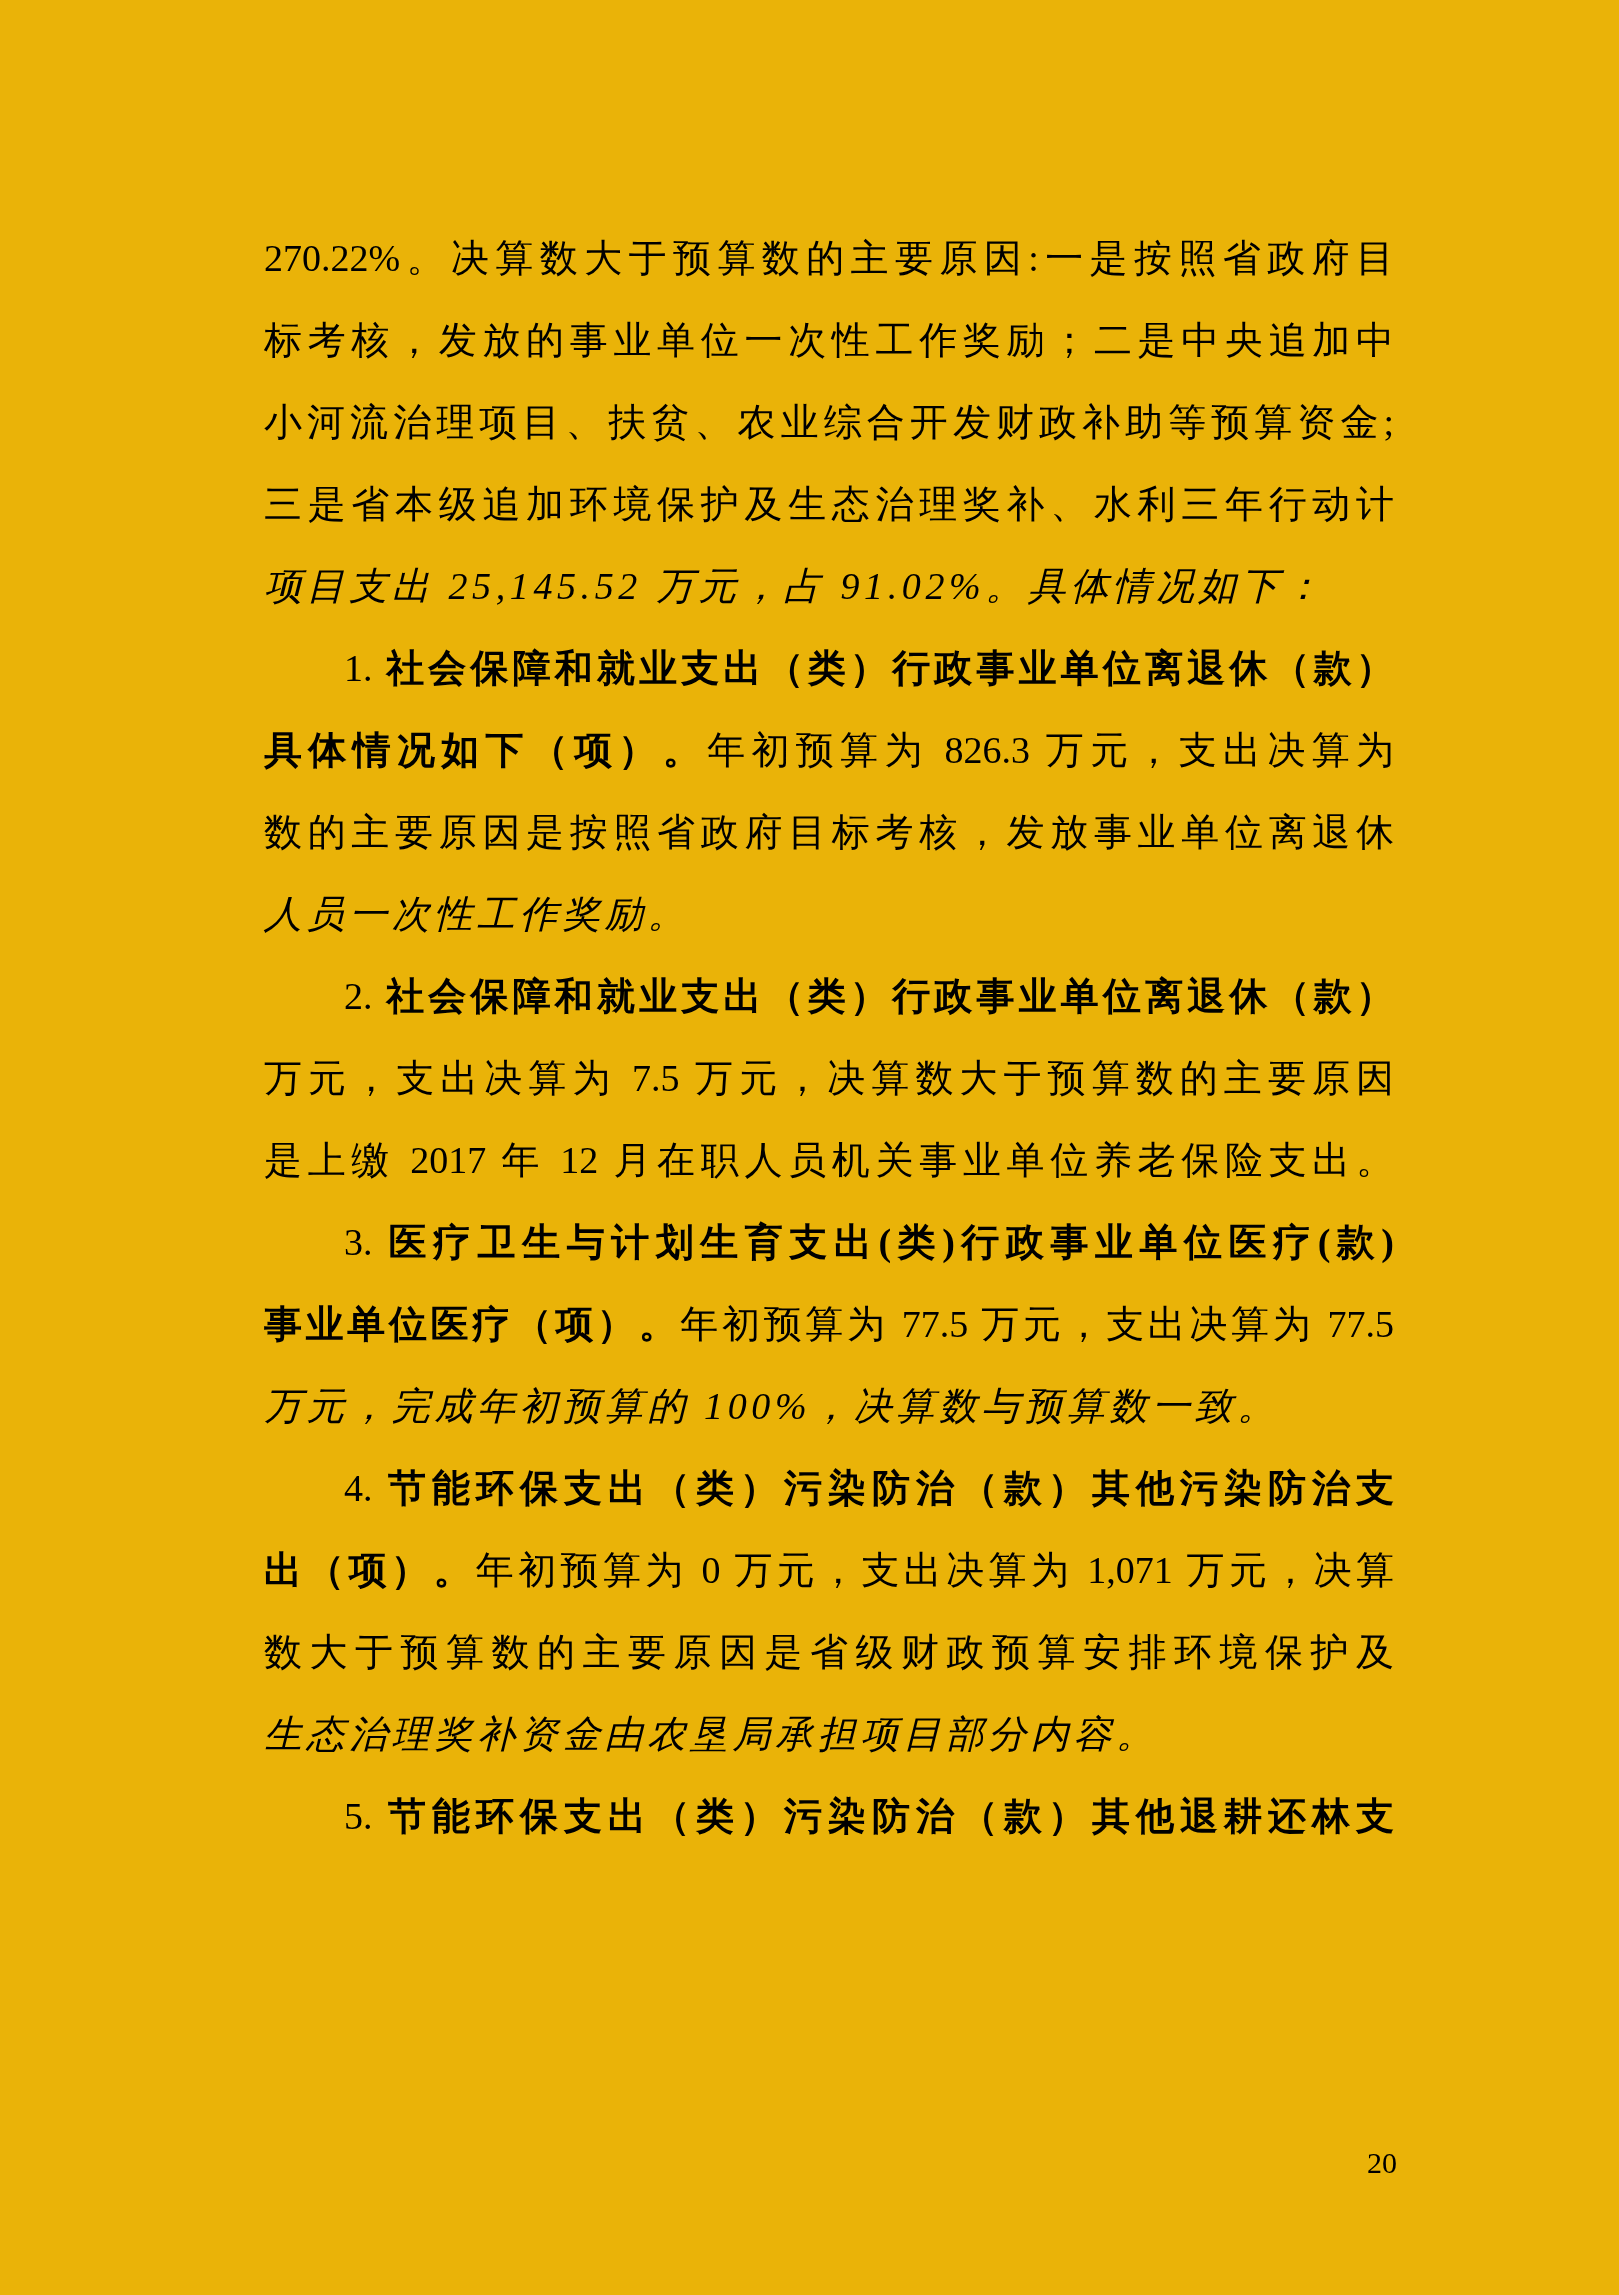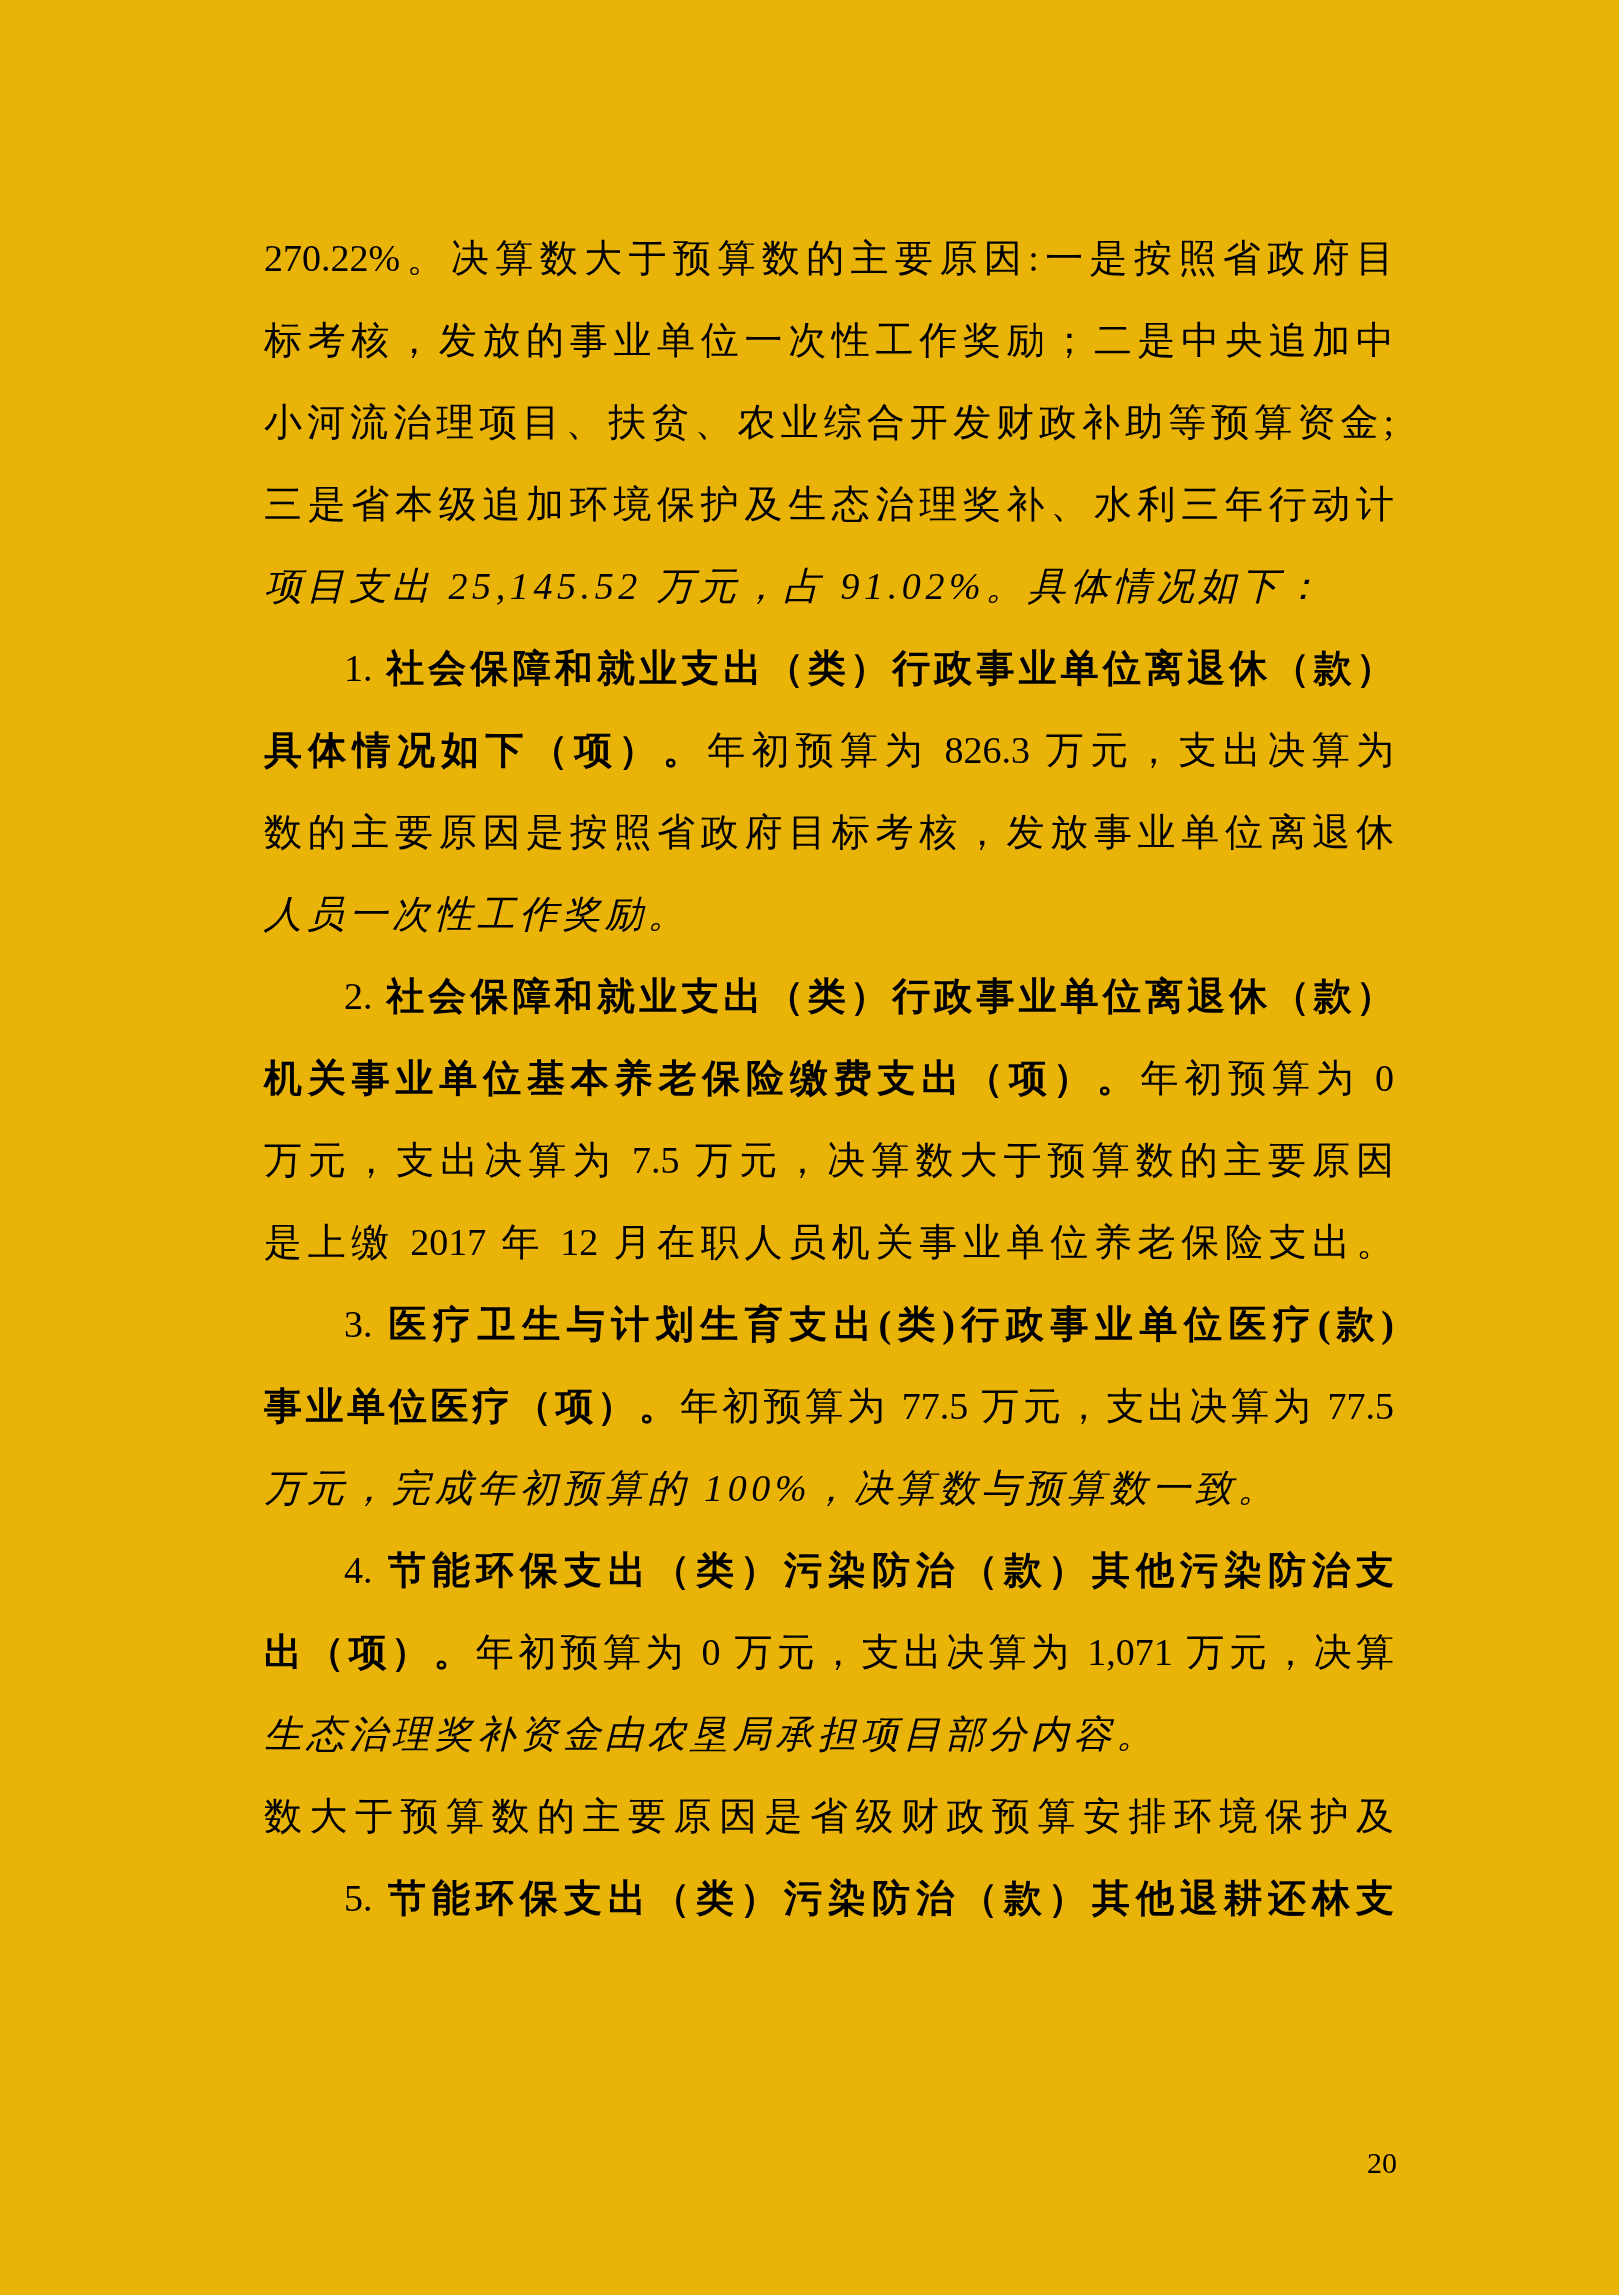--- a/index.html
+++ b/index.html
@@ -66,32 +66,31 @@
     <div class="line"><span class="seg">小河流治理项目、扶贫、农业综合开发财政补助等预算资金;</span></div>
     <div class="line"><span class="seg">三是省本级追加环境保护及生态治理奖补、水利三年行动计</span></div>
     <div class="line last"><span class="seg">项目支出 25,145.52 万元，占 91.02%。具体情况如下：</span></div>
 
     <div class="line ind"><span class="seg">1. </span><span class="seg b">社会保障和就业支出（类）行政事业单位离退休（款）</span></div>
     <div class="line"><span class="seg b">具体情况如下（项）。</span><span class="seg">年初预算为 826.3 万元，支出决算为</span></div>
     <div class="line"><span class="seg">数的主要原因是按照省政府目标考核，发放事业单位离退休</span></div>
     <div class="line last"><span class="seg">人员一次性工作奖励。</span></div>
 
     <div class="line ind"><span class="seg">2. </span><span class="seg b">社会保障和就业支出（类）行政事业单位离退休（款）</span></div>
-    <div class="line"><span class="seg b">机关事业单位基本养老保险缴费支出（项）。</span><span class="seg">年初预算为 0</span></div>
     <div class="line"><span class="seg">万元，支出决算为 7.5 万元，决算数大于预算数的主要原因</span></div>
     <div class="line"><span class="seg">是上缴 2017 年 12 月在职人员机关事业单位养老保险支出。</span></div>
 
     <div class="line ind"><span class="seg">3. </span><span class="seg b">医疗卫生与计划生育支出(类)行政事业单位医疗(款)</span></div>
     <div class="line"><span class="seg b">事业单位医疗（项）。</span><span class="seg">年初预算为 77.5 万元，支出决算为 77.5</span></div>
     <div class="line last"><span class="seg">万元，完成年初预算的 100%，决算数与预算数一致。</span></div>
 
     <div class="line ind"><span class="seg">4. </span><span class="seg b">节能环保支出（类）污染防治（款）其他污染防治支</span></div>
     <div class="line"><span class="seg b">出（项）。</span><span class="seg">年初预算为 0 万元，支出决算为 1,071 万元，决算</span></div>
+    <div class="line"><span class="seg">数大于预算数的主要原因是省级财政预算安排环境保护及</span></div>
     <div class="line last"><span class="seg">生态治理奖补资金由农垦局承担项目部分内容。</span></div>
-    <div class="line"><span class="seg">数大于预算数的主要原因是省级财政预算安排环境保护及</span></div>
 
     <div class="line ind"><span class="seg">5. </span><span class="seg b">节能环保支出（类）污染防治（款）其他退耕还林支</span></div>
 
   </div>
 
   <div class="pageno">20</div>
 
 </div>
 
 

